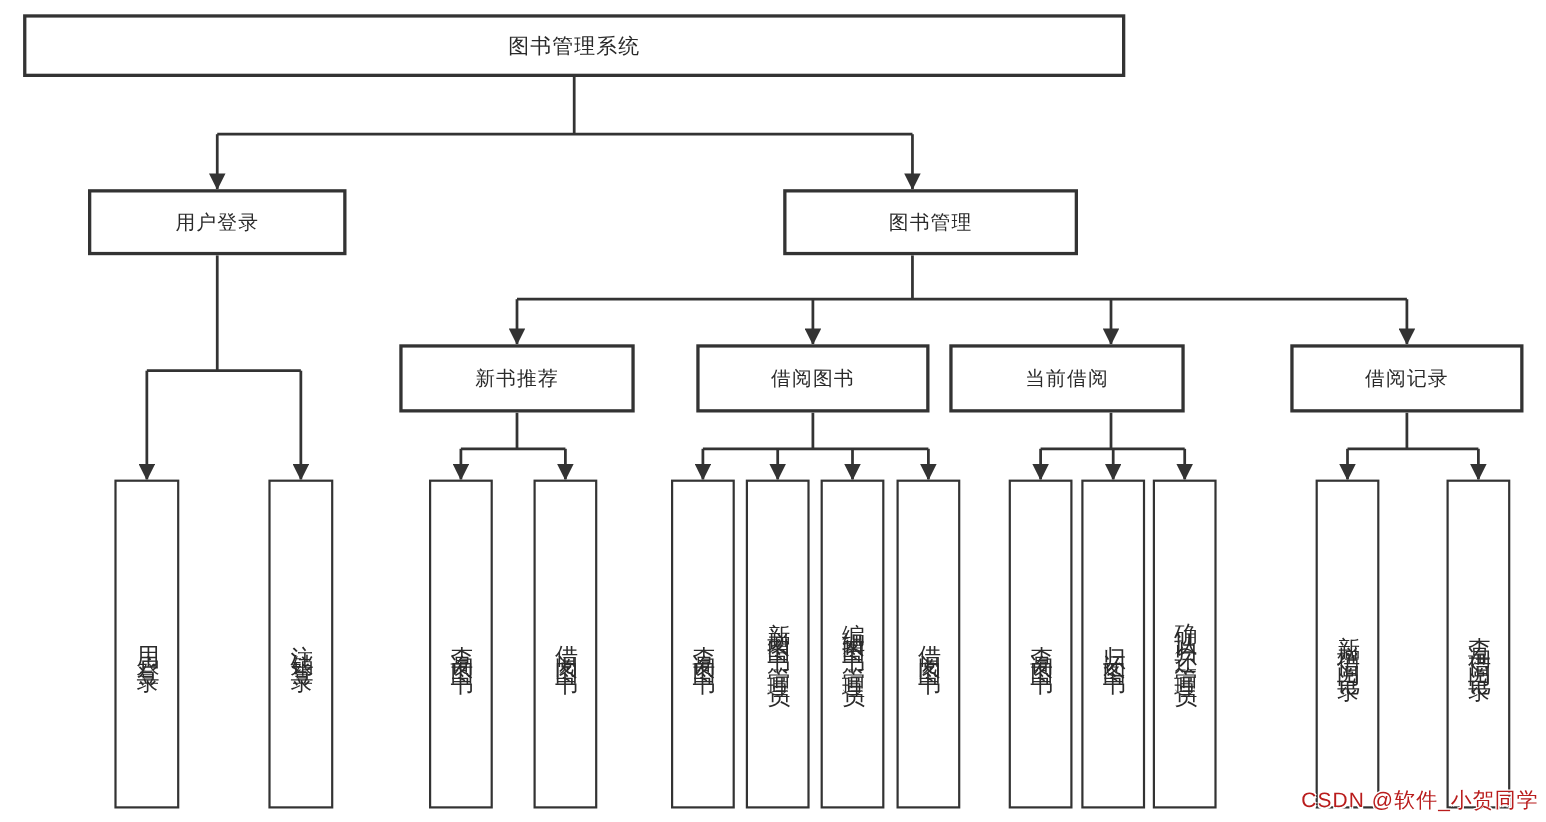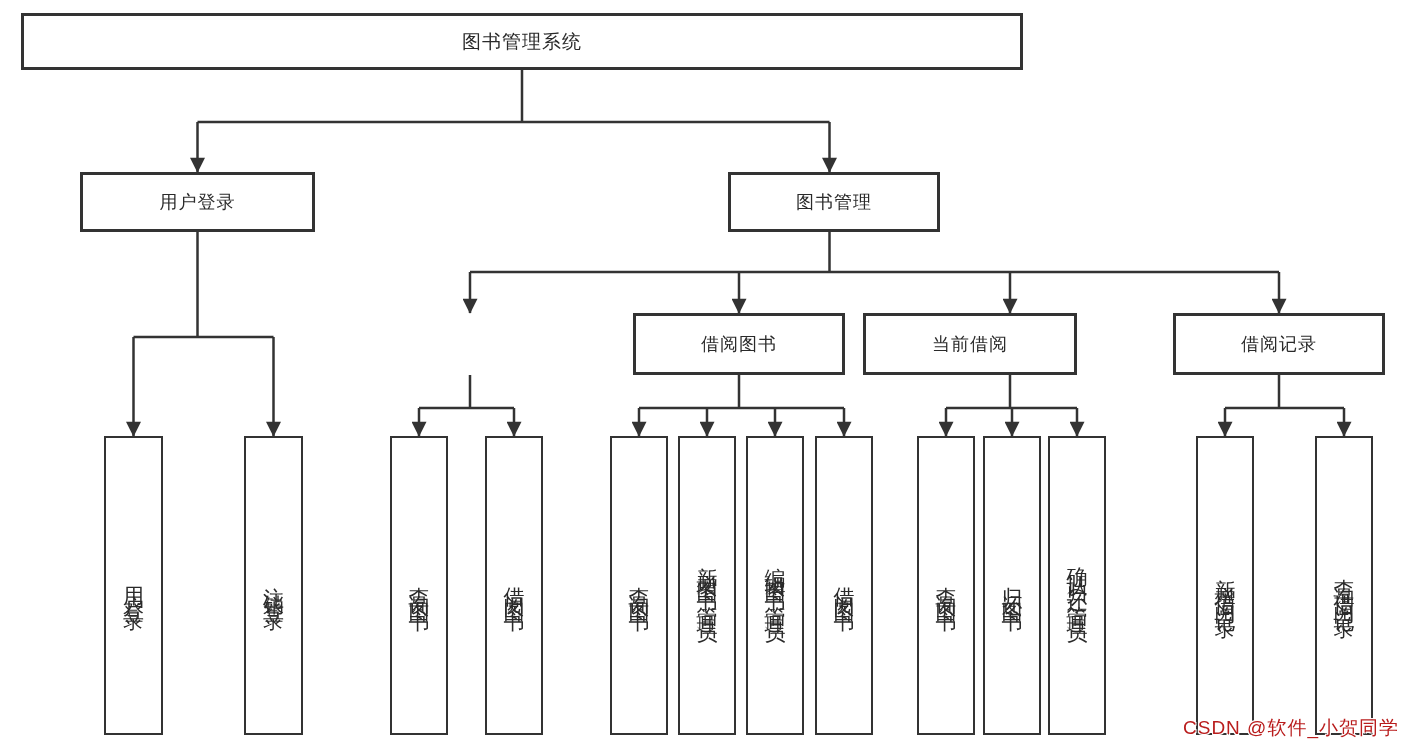--- a/index.html
+++ b/index.html
@@ -69,24 +69,27 @@
     </g>
   </svg>
 
   <div class="node h root" style="left:21px;top:13px;width:1002px;height:57px">
     <span>图书管理系统</span>
   </div>
 
   <div class="node h" style="left:80px;top:172px;width:235px;height:60px">
     <span>用户登录</span>
   </div>
-  <div class="node h" style="left:728px;top:172px;width:212px;height:60px">
+  <div class="node h" style="left:712px;top:172px;width:268px;height:60px">
     <span>图书管理</span>
   </div>
 
+  <div class="node h" style="left:363px;top:313px;width:214px;height:62px">
+    <span>新书推荐</span>
+  </div>
   <div class="node h" style="left:633px;top:313px;width:212px;height:62px">
     <span>借阅图书</span>
   </div>
   <div class="node h" style="left:863px;top:313px;width:214px;height:62px">
     <span>当前借阅</span>
   </div>
   <div class="node h" style="left:1173px;top:313px;width:212px;height:62px">
     <span>借阅记录</span>
   </div>
 

